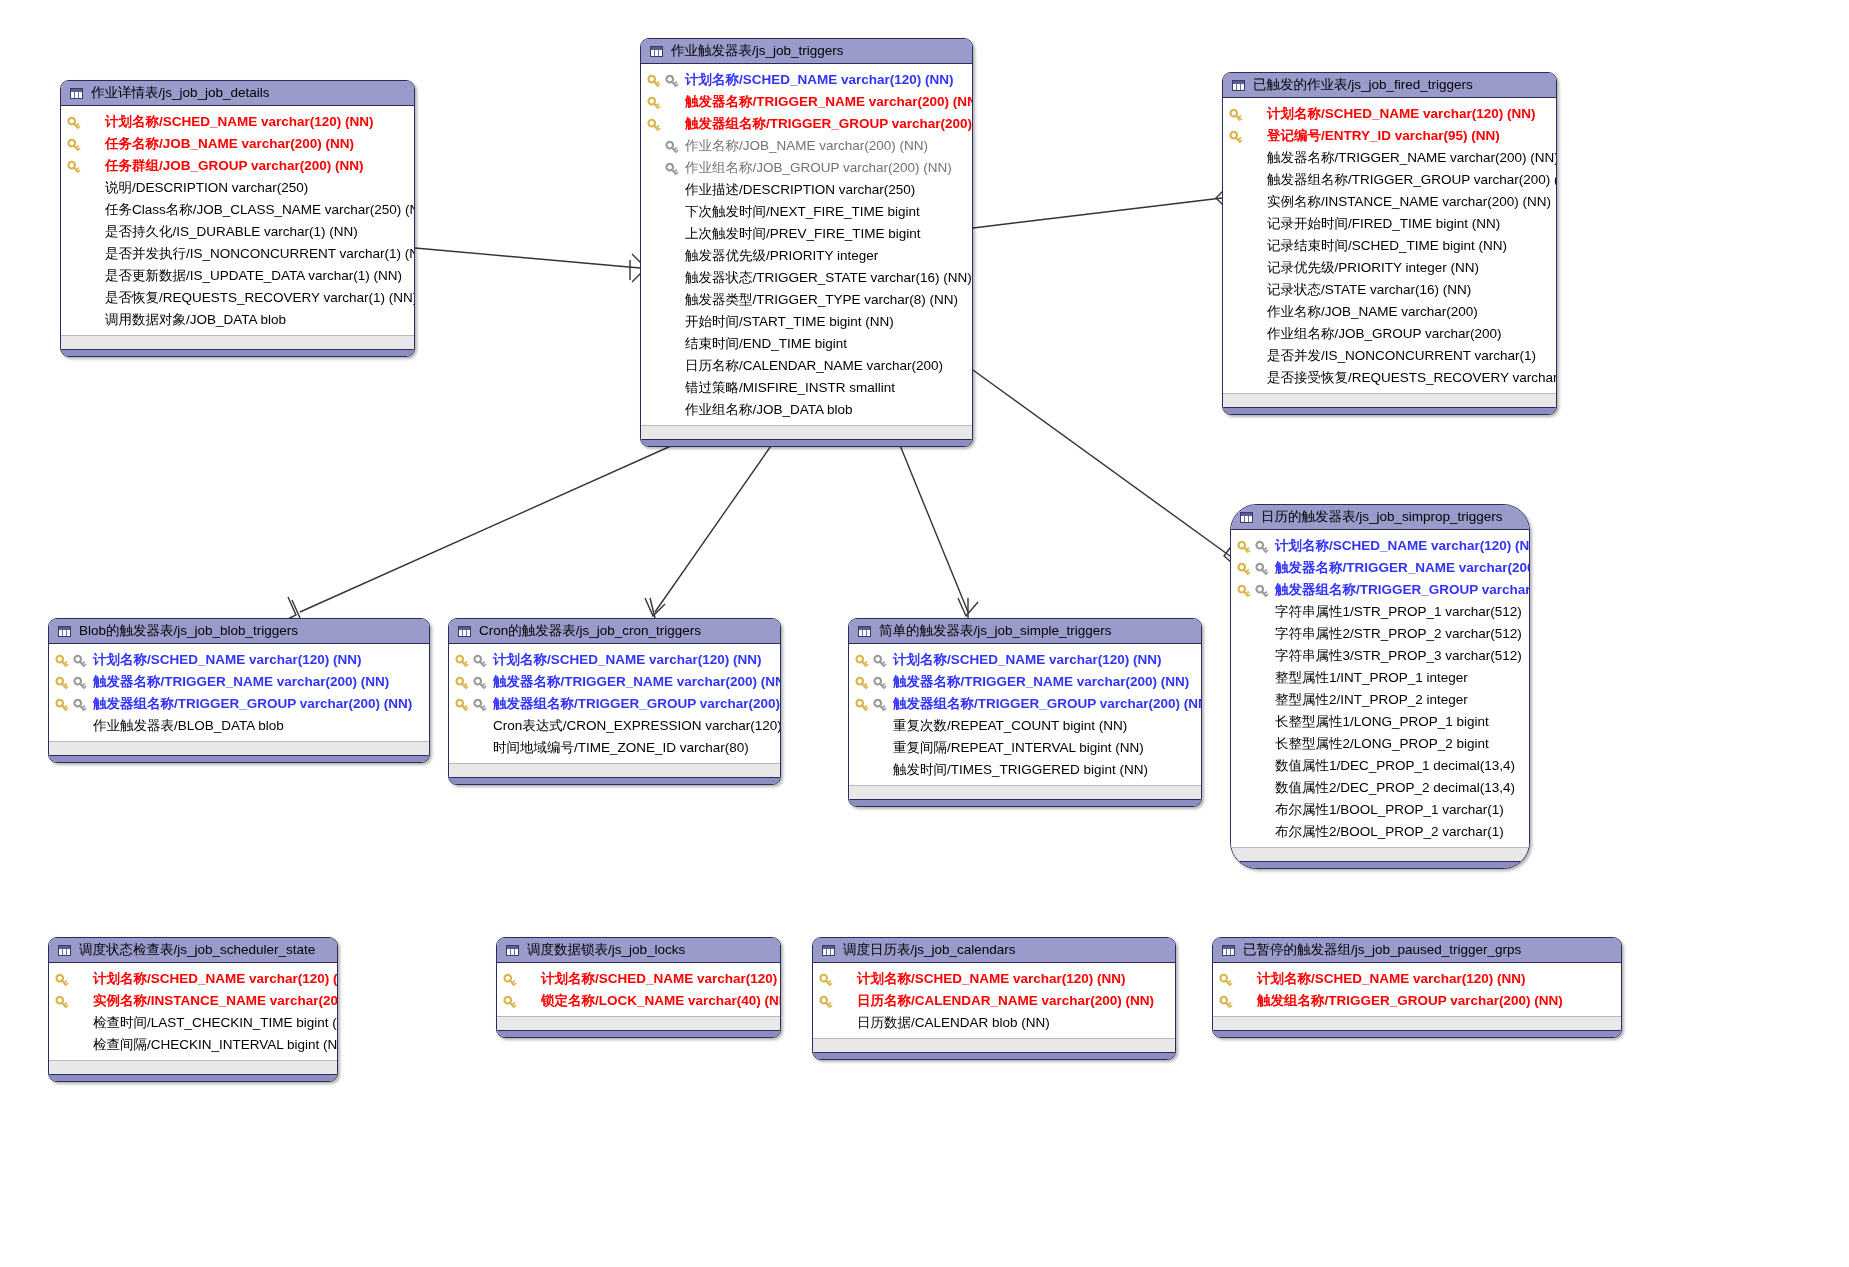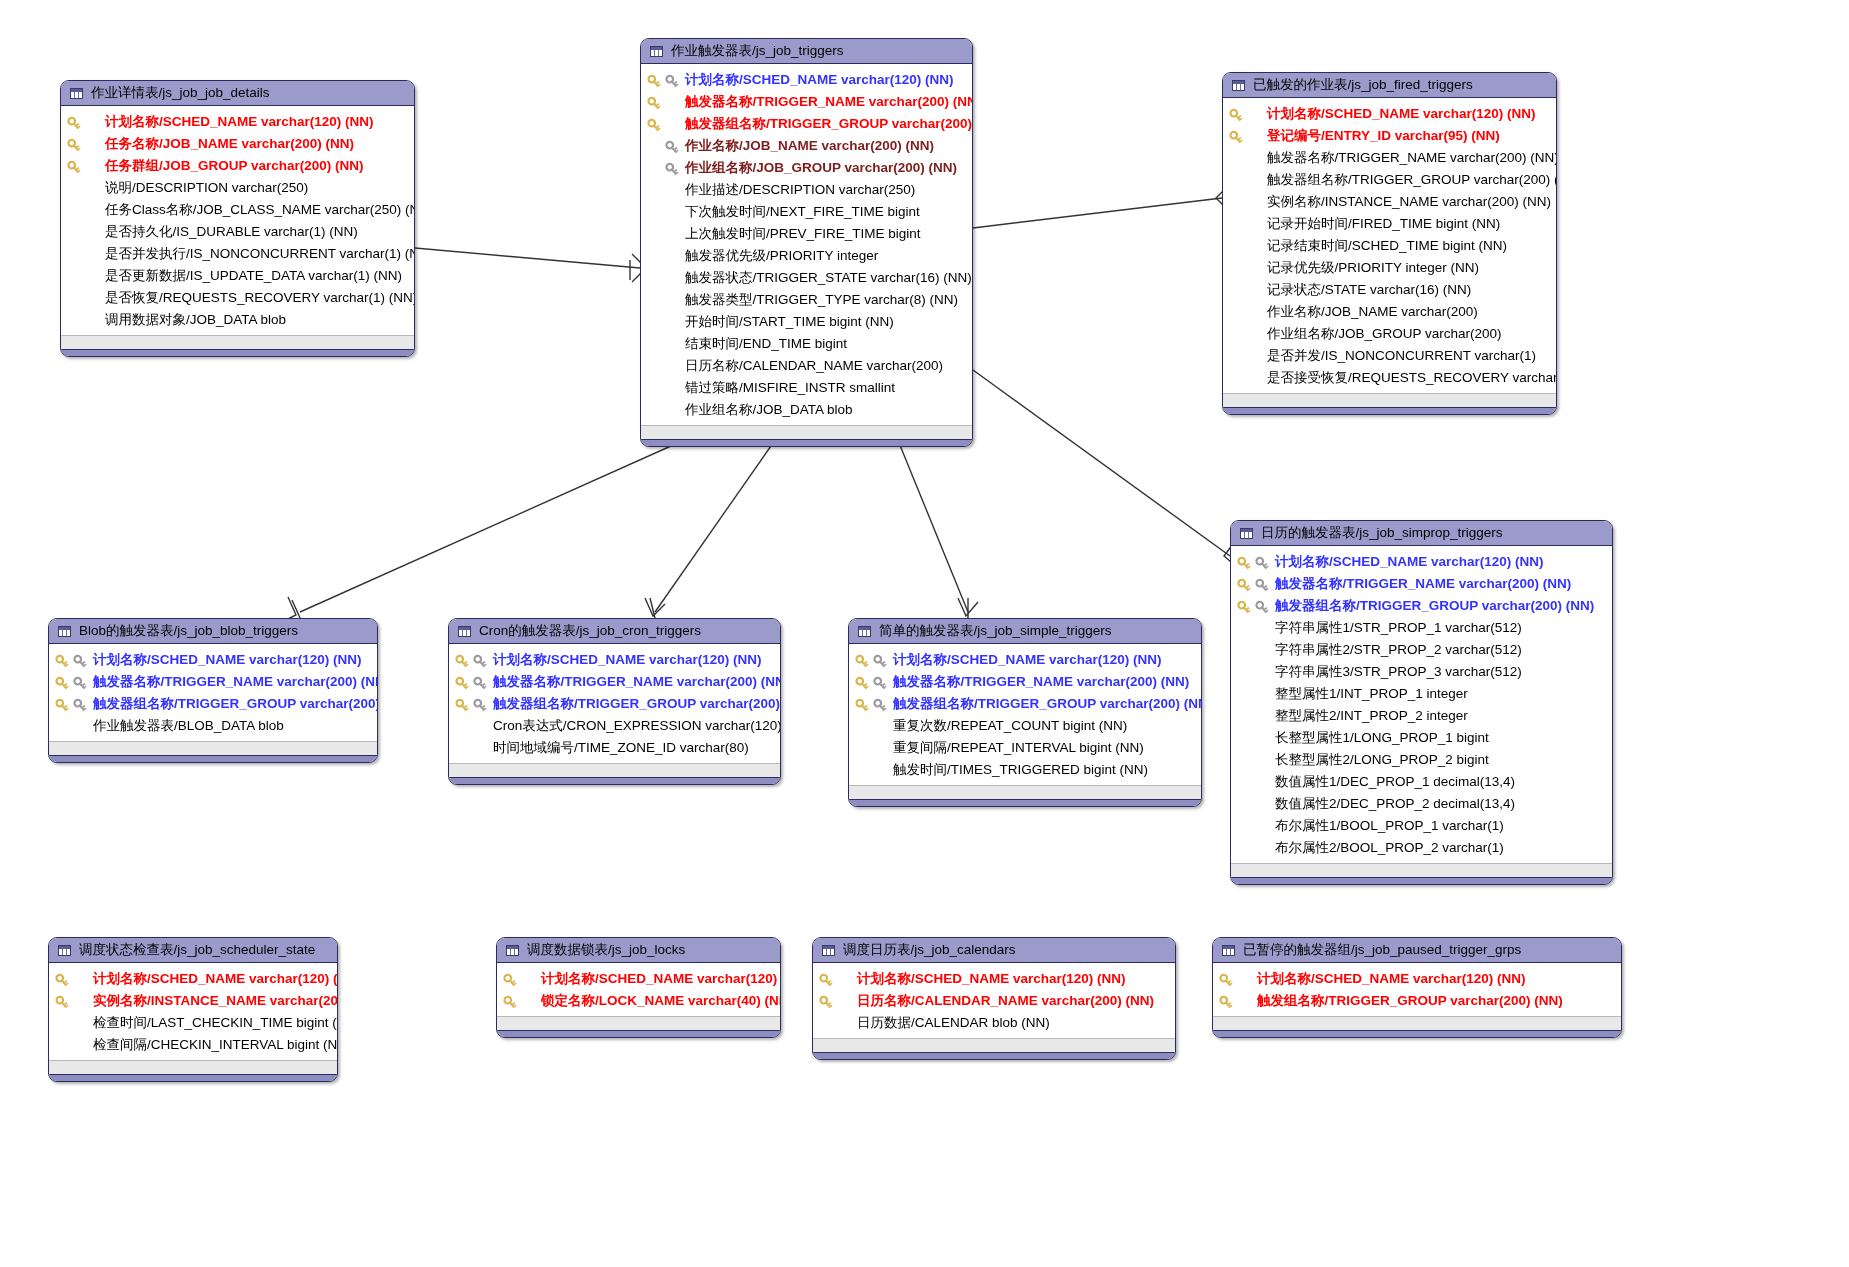--- a/index.html
+++ b/index.html
@@ -92,21 +92,21 @@
     flex:0 0 auto;
     position:relative;
   }
   .keyslot.empty{background:transparent;}
   .keyslot svg{display:block;}
   .attr-text{
     line-height:1;
     padding-left:2px;
   }
   .t-pk{color:#ff0000;font-weight:bold;}
-  .t-fk{color:#7f1d1d;font-weight:bold;}
+  .t-fk{color:#737373;font-weight:normal;}
   .t-pkfk{color:#3333ff;font-weight:bold;}
   .t-plain{color:#000000;font-weight:normal;}
 </style>
 </head>
 <body>
 
 <div id="canvas">
 
   <svg id="links" viewBox="0 0 1849 1267" xmlns="http://www.w3.org/2000/svg">
     <g fill="none" stroke="#333333" stroke-width="1.4">
@@ -466,21 +466,21 @@
         </div>
         <div class="attr">
           <span class="keyslot empty"></span>
           <span class="keyslot empty"></span>
           <span class="attr-text t-plain">是否接受恢复/REQUESTS_RECOVERY varchar(1)</span>
         </div>
       </div>
       <div class="ent-foot"></div>
       <div class="ent-foot-bar"></div>
     </div>
-    <div class="entity" style="left: 1230px; top: 520px; width: 383px;">
+    <div class="entity" style="left: 1230px; top: 504px; width: 300px; border-radius: 27px;">
       <div class="ent-head">
         <span class="tbl-icon"></span>
         <span class="ent-title">日历的触发器表/js_job_simprop_triggers</span>
       </div>
       <div class="ent-body">
         <div class="attr">
           <span class="keyslot">
             <svg width="18" height="18" viewBox="0 0 18 18">
               <g transform="rotate(-40 9 9)">
                 <circle cx="6.3" cy="5.6" r="3.3" fill="none" stroke="#d9b44a" stroke-width="2.1"></circle>
@@ -600,21 +600,21 @@
         </div>
         <div class="attr">
           <span class="keyslot empty"></span>
           <span class="keyslot empty"></span>
           <span class="attr-text t-plain">布尔属性2/BOOL_PROP_2 varchar(1)</span>
         </div>
       </div>
       <div class="ent-foot"></div>
       <div class="ent-foot-bar"></div>
     </div>
-    <div class="entity" style="left: 48px; top: 618px; width: 330px; border-radius: 9px;">
+    <div class="entity" style="left: 48px; top: 618px; width: 382px; border-radius: 9px;">
       <div class="ent-head">
         <span class="tbl-icon"></span>
         <span class="ent-title">Blob的触发器表/js_job_blob_triggers</span>
       </div>
       <div class="ent-body">
         <div class="attr">
           <span class="keyslot">
             <svg width="18" height="18" viewBox="0 0 18 18">
               <g transform="rotate(-40 9 9)">
                 <circle cx="6.3" cy="5.6" r="3.3" fill="none" stroke="#d9b44a" stroke-width="2.1"></circle>

